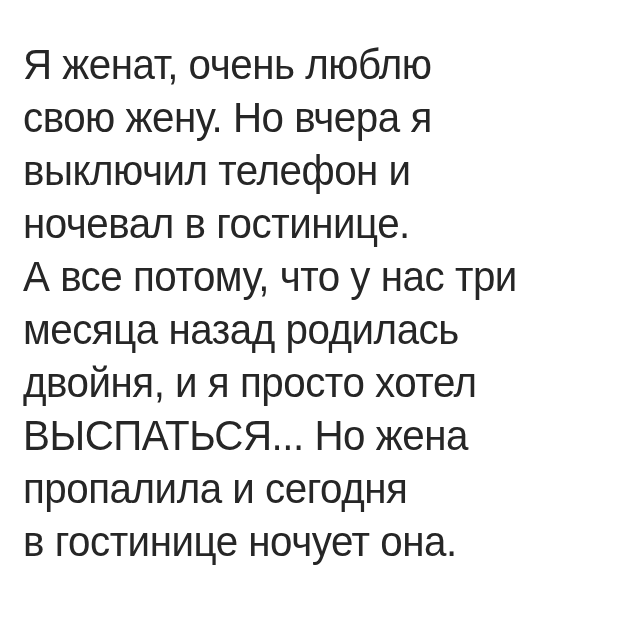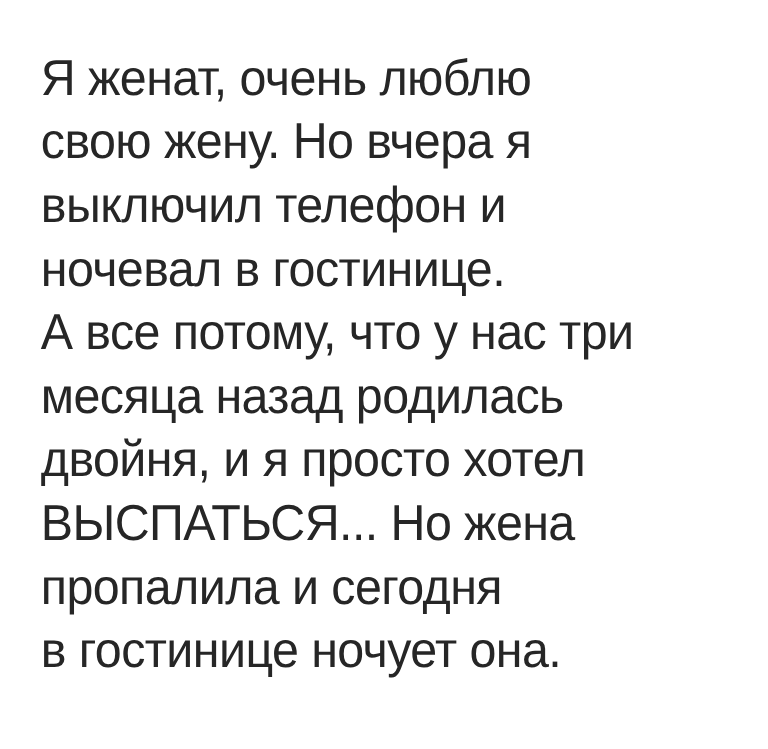--- a/index.html
+++ b/index.html
@@ -9,21 +9,21 @@
   body {
     width: 640px;
     height: 624px;
     overflow: hidden;
     font-family: "Liberation Sans", sans-serif;
   }
   .meme-canvas {
     width: 534px;
     height: 624px;
     box-sizing: border-box;
-    padding: 38px 10px 0 34px;
+    padding: 38px 10px 0 23px;
   }
   .meme-line {
     font-size: 42px;
     line-height: 53px;
     letter-spacing: -0.5px;
     font-weight: 400;
     white-space: nowrap;
     transform: scaleX(0.96);
     transform-origin: left center;
   }

